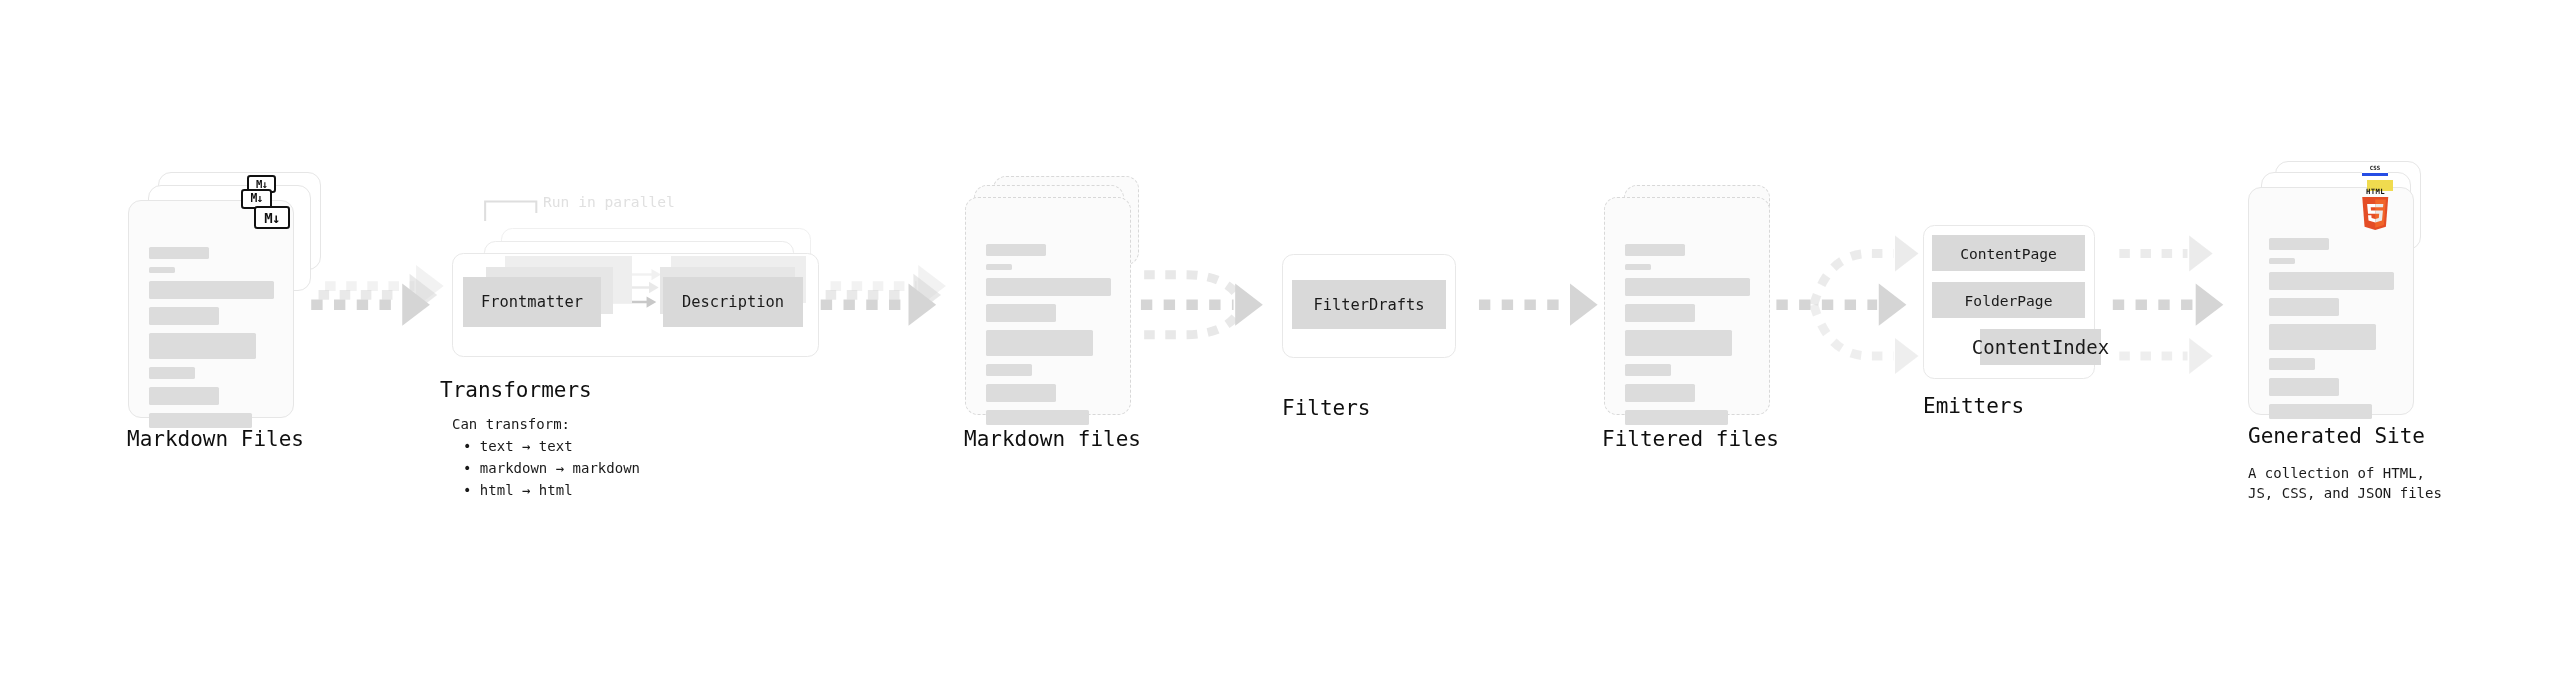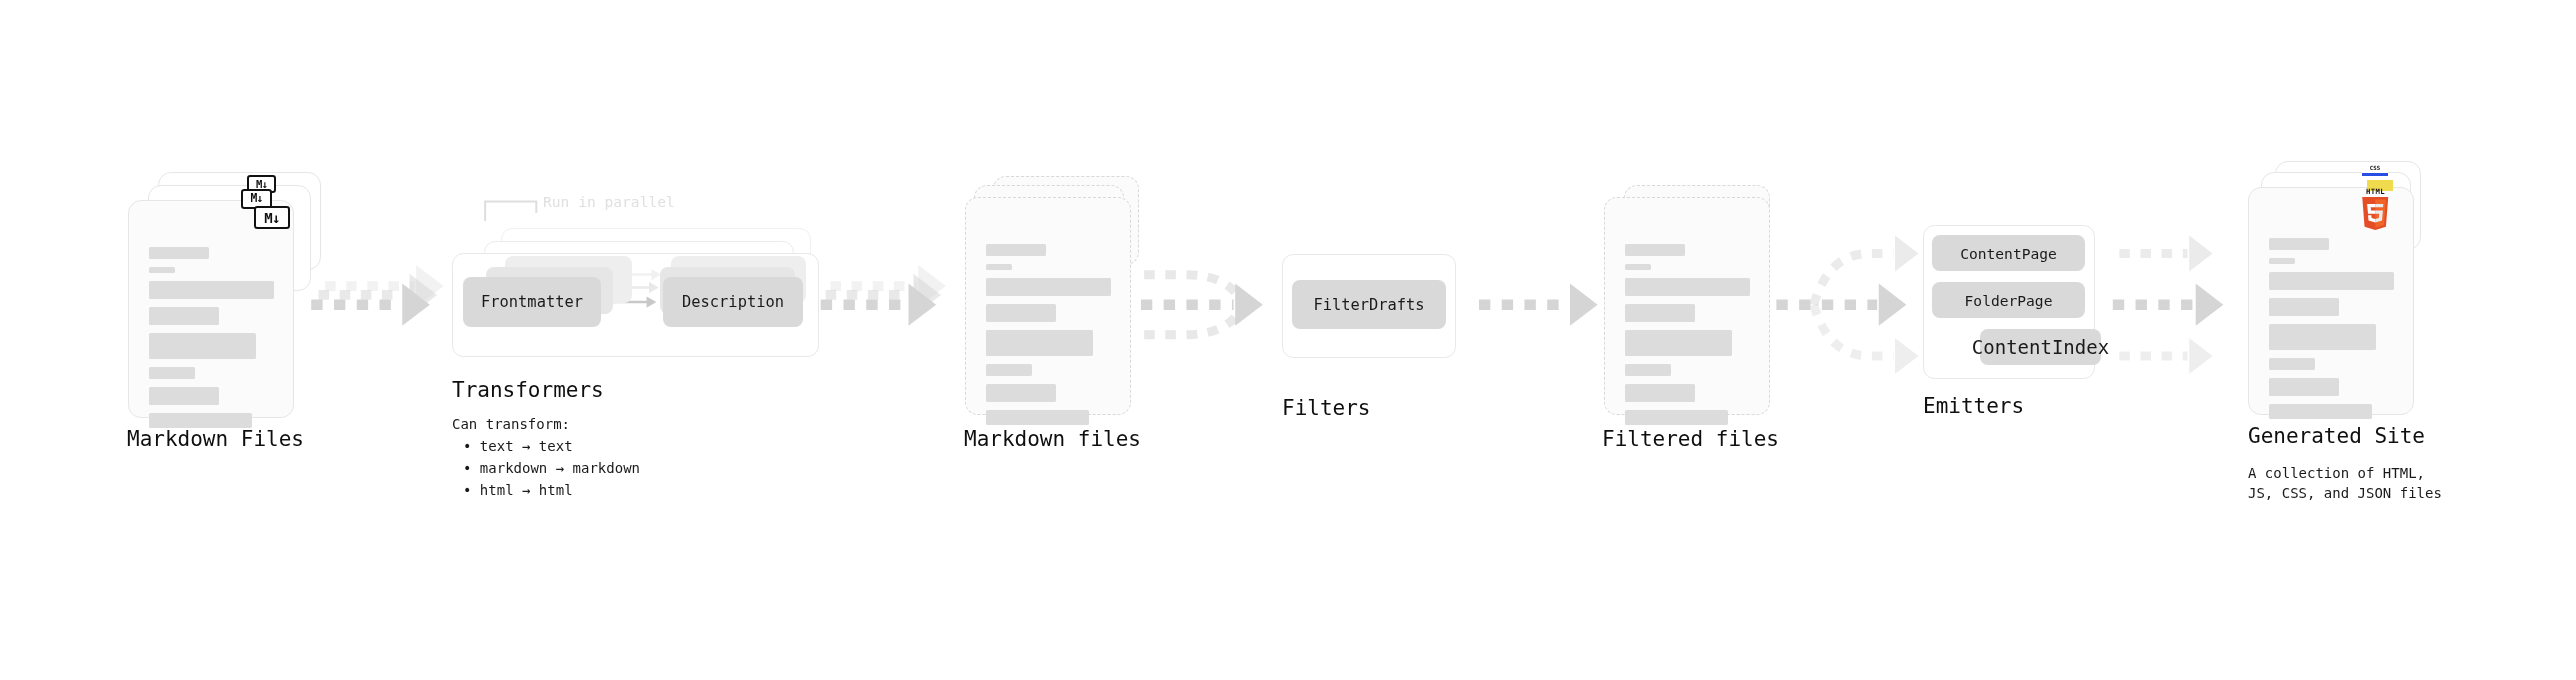--- a/index.html
+++ b/index.html
@@ -97,21 +97,21 @@
   .proc {
     position: absolute;
     border: 1.6px solid #e8e8e8;
     border-radius: 11.4px;
     background: #ffffff;
     box-sizing: border-box;
   }
   .chip {
     position: absolute;
     background: #d9d9d9;
-    border-radius: 8px;
+    border-radius: 0;
     display: flex;
     align-items: center;
     justify-content: center;
     color: #1a1a1a;
     font-size: 15.4px;
     box-sizing: border-box;
     white-space: nowrap;
   }
   .chip.ghost { background: #eeeeee; }
   .chip.ghost2 { background: #e6e6e6; }
@@ -428,21 +428,21 @@
       </div>
     </div>
 
   </div>
 
   <div class="layer-text">
 
     <div class="title" style="left:127px; top:427px;">Markdown Files</div>
 
     <div class="note" style="left:543px; top:193px;">Run in parallel</div>
-    <div class="title" style="left:452px; top:378px;text-align:right;">Transformers</div>
+    <div class="title" style="left:440px; top:378px;text-align:right;">Transformers</div>
     <div class="subtitle" style="left:452px; top:414px;">Can transform:</div>
     <div class="subtitle" style="left:463px; top:436px;">• text → text</div>
     <div class="subtitle" style="left:463px; top:458px;text-align:right;">• markdown → markdown</div>
     <div class="subtitle" style="left:463px; top:480px;">• html → html</div>
 
     <div class="title" style="left:964px; top:427px;">Markdown files</div>
 
     <div class="title" style="left:1282px; top:396px;">Filters</div>
 
     <div class="title" style="left:1602px; top:427px;">Filtered files</div>

